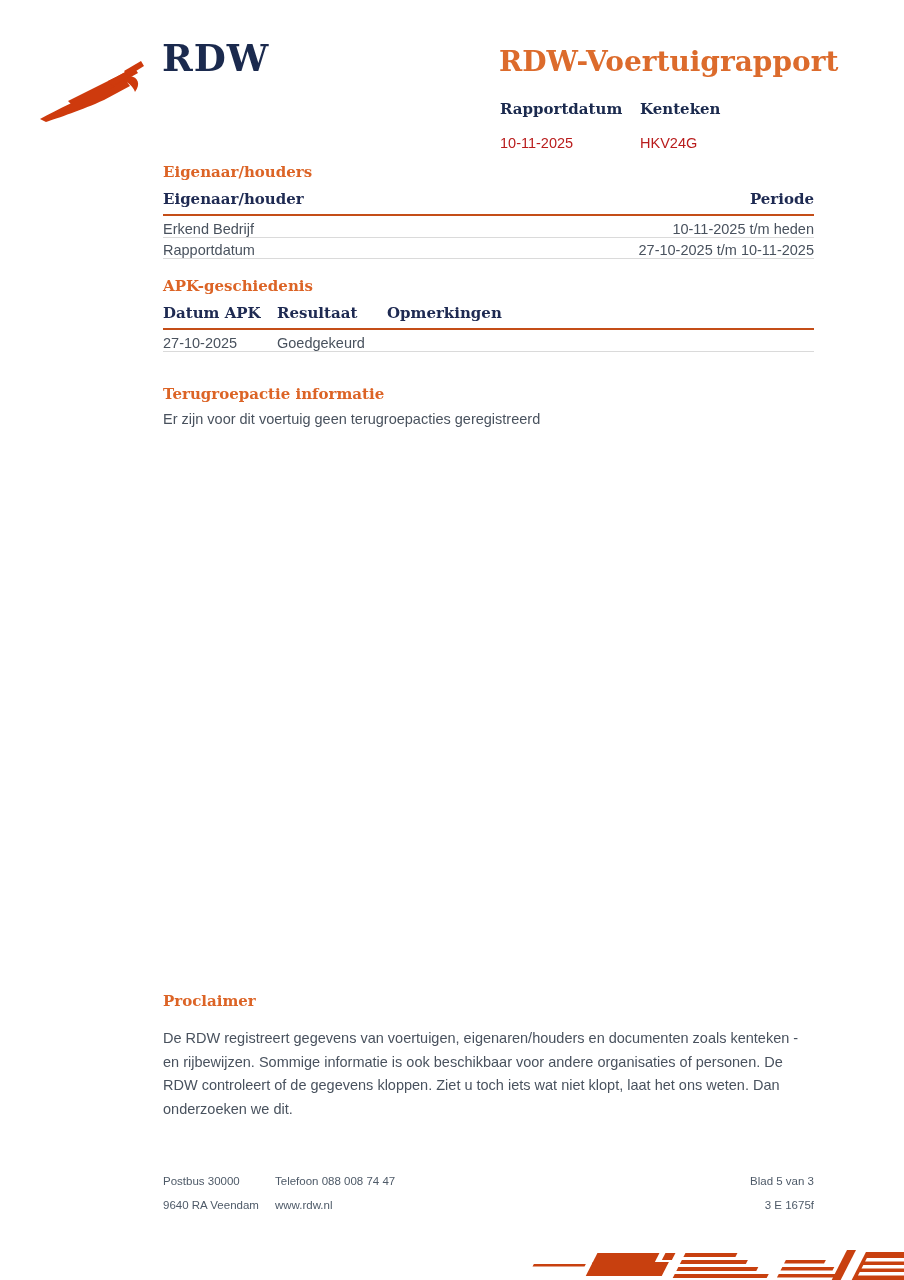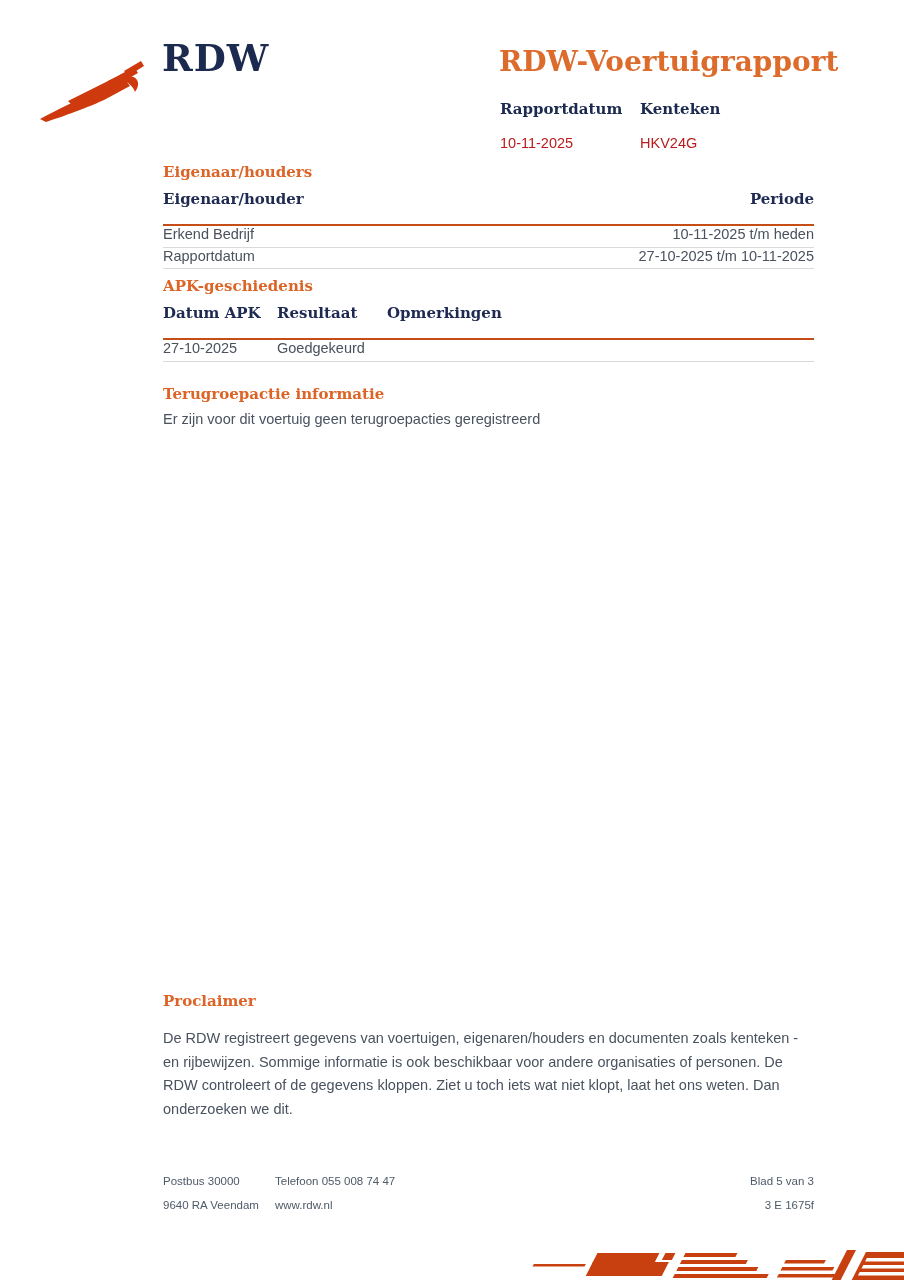--- a/index.html
+++ b/index.html
@@ -44,28 +44,28 @@
     font-size:15px; color:#dc6426;
   }
   .owners-section   { top:160px; }
   .apk-section      { top:274px; }
   .recall-section   { top:382px; }
   .proclaimer-section { top:989px; }
 
   .tbl-header {
     display:flex;
     margin-top:9px;
-    padding-bottom:16px;
+    padding-bottom:6px;
     border-bottom:2px solid #c44d18;
     font-family:"DejaVu Serif", serif; font-weight:700;
     font-size:15px; color:#1e2a52;
   }
   .tbl-row {
     display:flex;
-    align-items:flex-start;
+    align-items:flex-end;
     height:21.5px;
     border-bottom:1px solid #dadada;
     font-size:14.5px; color:#49525e;
   }
   .cell-grow { flex:1; }
   .cell-right { text-align:right; }
   .apk-col1 { width:114px; }
   .apk-col2 { width:110px; }
 
   .body-text {
@@ -151,21 +151,21 @@
     <div class="body-text">Er zijn voor dit voertuig geen terugroepacties geregistreerd</div>
   </div>
 
   <div class="section proclaimer-section">
     <div class="section-heading">Proclaimer</div>
     <div class="proclaimer-text">De RDW registreert gegevens van voertuigen, eigenaren/houders en documenten zoals kenteken - en rijbewijzen. Sommige informatie is ook beschikbaar voor andere organisaties of personen. De RDW controleert of de gegevens kloppen. Ziet u toch iets wat niet klopt, laat het ons weten. Dan onderzoeken we dit.</div>
   </div>
 
   <div class="footer-line f-row1 f-col1">Postbus 30000</div>
   <div class="footer-line f-row2 f-col1">9640 RA Veendam</div>
-  <div class="footer-line f-row1 f-col2">Telefoon 055 008 74 47</div>
+  <div class="footer-line f-row1 f-col2">Telefoon 088 008 74 47</div>
   <div class="footer-line f-row2 f-col2">www.rdw.nl</div>
   <div class="footer-line f-row1 f-col3">Blad 5 van 3</div>
   <div class="footer-line f-row2 f-col3">3 E 1675f</div>
 
   <svg class="bottom-graphic" viewBox="0 0 378 35" aria-hidden="true">
     <g fill="#c8400f" transform="skewX(-27)">
 
       <rect x="16" y="16" width="52" height="2.6"></rect>
 
       <rect x="74" y="5" width="62" height="11"></rect>

